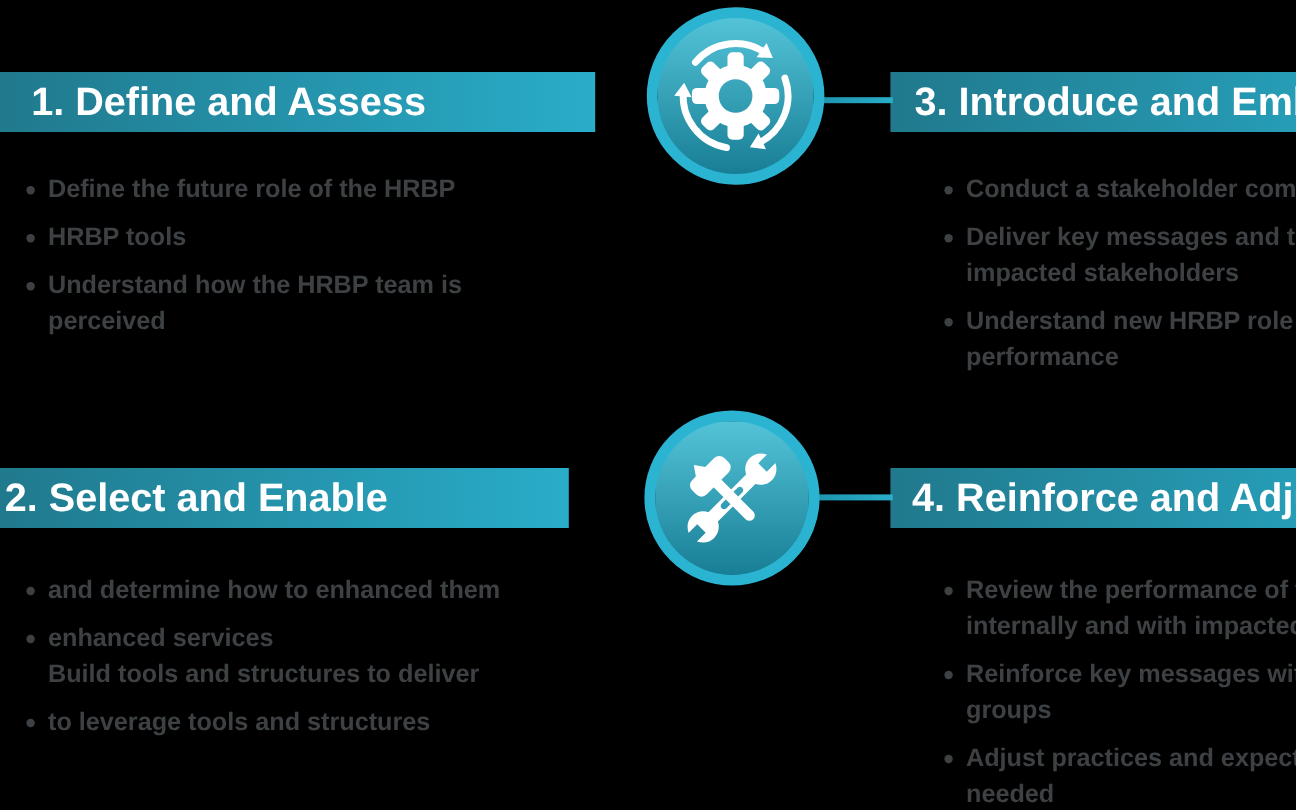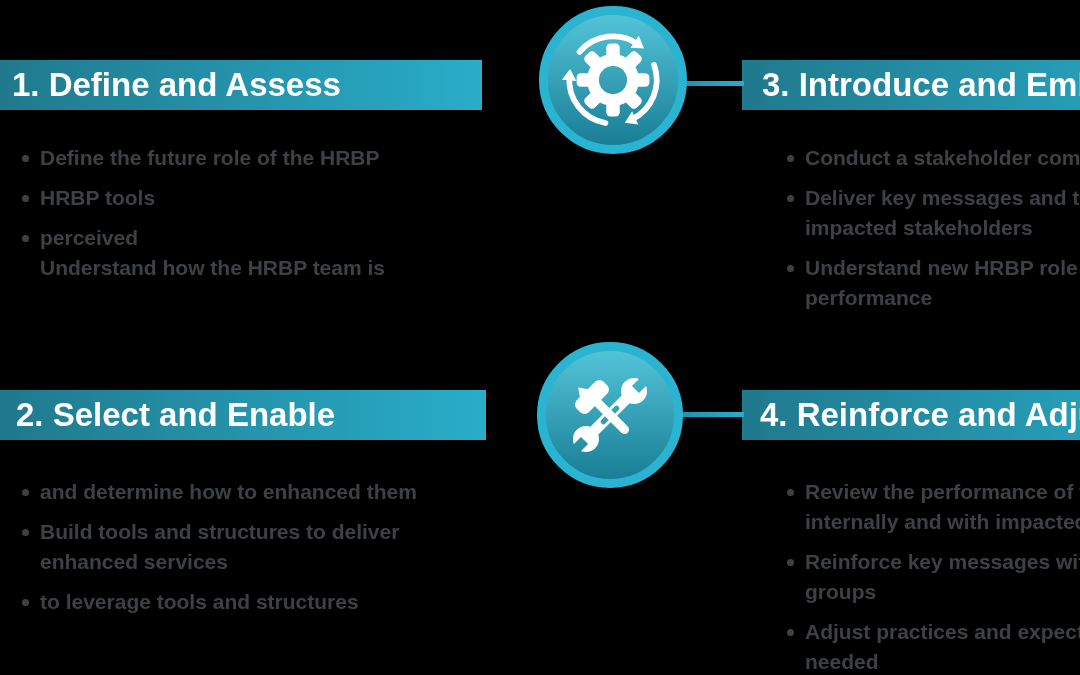--- a/index.html
+++ b/index.html
@@ -16,22 +16,22 @@
   .band{
     position:absolute;
     height:50px;
     display:flex;align-items:center;
     background:linear-gradient(90deg,#20798d 0%,#29adc9 100%);
     color:#fff;
     font-weight:bold;
     font-size:33px;
     white-space:nowrap;
   }
-  .band1{left:0;top:60px;width:470px;padding-left:12px;}
-  .band2{left:0;top:390px;width:470px;padding-left:16px;}
+  .band1{left:0;top:60px;width:470px;padding-left:26px;}
+  .band2{left:0;top:390px;width:470px;padding-left:4px;}
   .band3{left:742px;top:60px;width:470px;padding-left:20px;}
   .band4{left:742px;top:390px;width:470px;padding-left:18px;}
 
   
   .bullets{position:absolute;color:#3e4144;font-weight:bold;font-size:21px;line-height:30px;}
   .bullets.s1{left:22px;top:143px;width:470px;}
   .bullets.s2{left:22px;top:477px;width:470px;}
   .bullets.s3{left:787px;top:143px;width:480px;}
   .bullets.s4{left:787px;top:477px;width:480px;}
   .bullet{display:flex;margin-bottom:10px;}
@@ -155,38 +155,38 @@
     </div>
     <div class="bullet">
       <span class="dot"></span>
       <div>
         <div class="bline">HRBP tools</div>
       </div>
     </div>
     <div class="bullet">
       <span class="dot"></span>
       <div>
+        <div class="bline">Understand how the HRBP team is</div>
         <div class="bline">perceived</div>
-        <div class="bline">Understand how the HRBP team is</div>
       </div>
     </div>
   </div>
 
   <div class="bullets s2">
     <div class="bullet">
       <span class="dot"></span>
       <div>
         <div class="bline">and determine how to enhanced them</div>
       </div>
     </div>
     <div class="bullet">
       <span class="dot"></span>
       <div>
+        <div class="bline">enhanced services</div>
         <div class="bline">Build tools and structures to deliver</div>
-        <div class="bline">enhanced services</div>
       </div>
     </div>
     <div class="bullet">
       <span class="dot"></span>
       <div>
         <div class="bline">to leverage tools and structures</div>
       </div>
     </div>
   </div>
 

